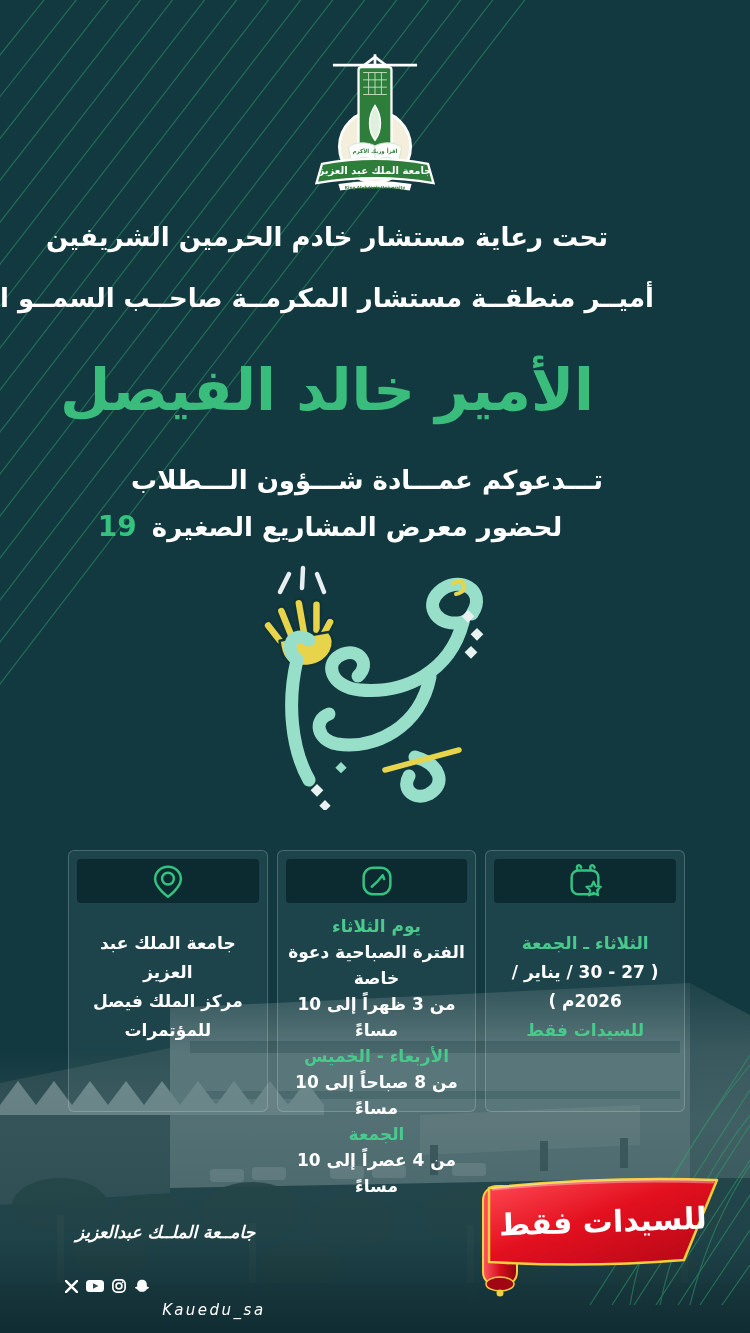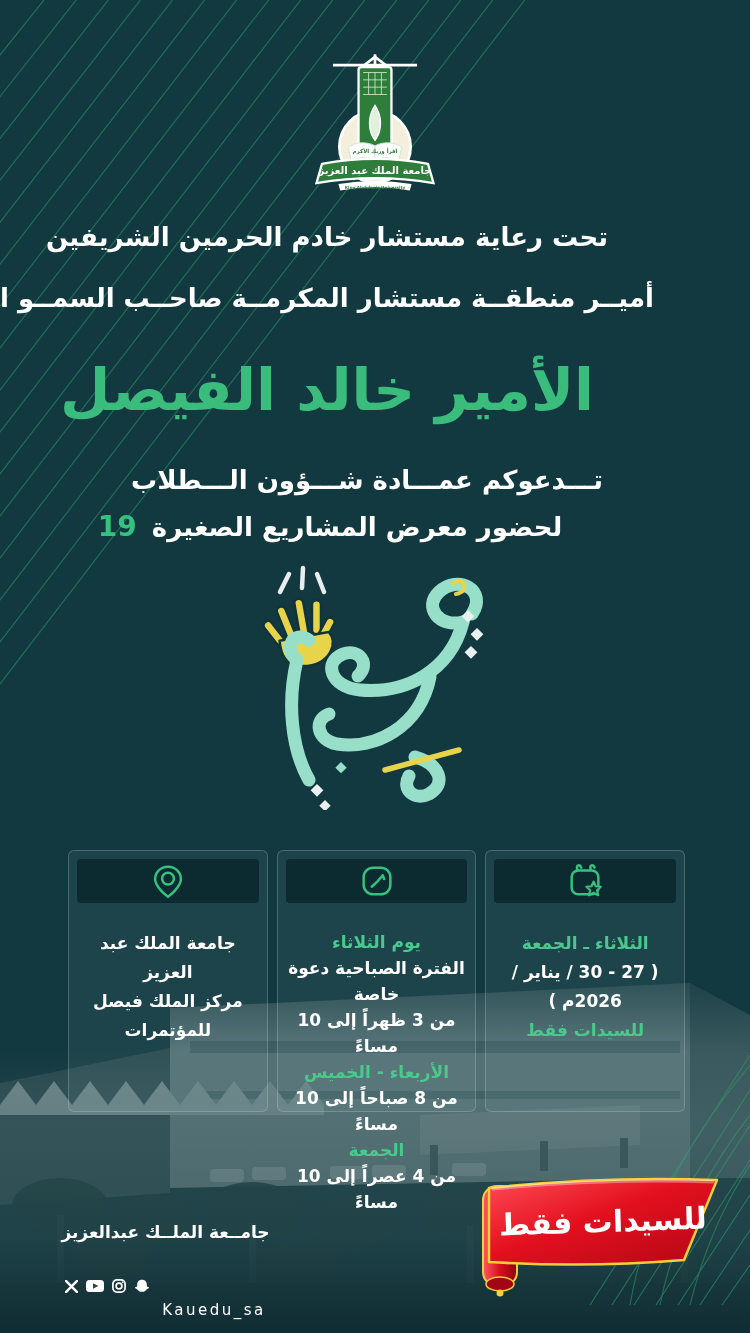--- a/index.html
+++ b/index.html
@@ -24,29 +24,29 @@
   .h-line4{top:510px;font-size:26px;}
   .edition{color:#35c27f;font-size:28px;font-weight:bold;padding:0 6px;}
   .event-logo{position:absolute;top:552px;left:50%;transform:translateX(-50%);z-index:2;}
   
   .cards{position:absolute;top:850px;left:68px;width:617px;display:flex;direction:rtl;
          gap:9px;z-index:3;}
   .card{flex:1;height:262px;box-sizing:border-box;padding:8px;border-radius:6px;
         background:rgba(170,205,205,0.08);border:1px solid rgba(225,242,242,0.22);}
   .card-icon{height:44px;border-radius:4px;background:#0c2b31;
              display:flex;align-items:center;justify-content:center;}
-  .card-body{margin-top:26px;text-align:center;direction:rtl;color:#ffffff;
+  .card-body{margin-top:10px;text-align:center;direction:rtl;color:#ffffff;
              font-size:17px;line-height:26px;font-weight:bold;}
   .card-body.pad{margin-top:26px;line-height:29px;}
   .green{color:#49c98c;}
   
   .ribbon{position:absolute;left:477px;top:1172px;z-index:4;}
   
   .footer{position:absolute;left:58px;top:1222px;width:215px;text-align:center;
-          color:#ffffff;z-index:4;}
+          color:#ffffff;z-index:4;font-style:italic;}
   .footer-title{font-size:17px;font-weight:bold;direction:rtl;}
   .social{margin-top:11px;display:flex;align-items:center;justify-content:center;gap:8px;}
   .handle{font-size:15px;letter-spacing:2.5px;margin-left:4px;margin-top:48px;}
 </style>
 </head>
 <body>
 
 <div class="poster">
 
   <svg class="deco-lines" width="540" height="720" viewBox="0 0 540 720">

